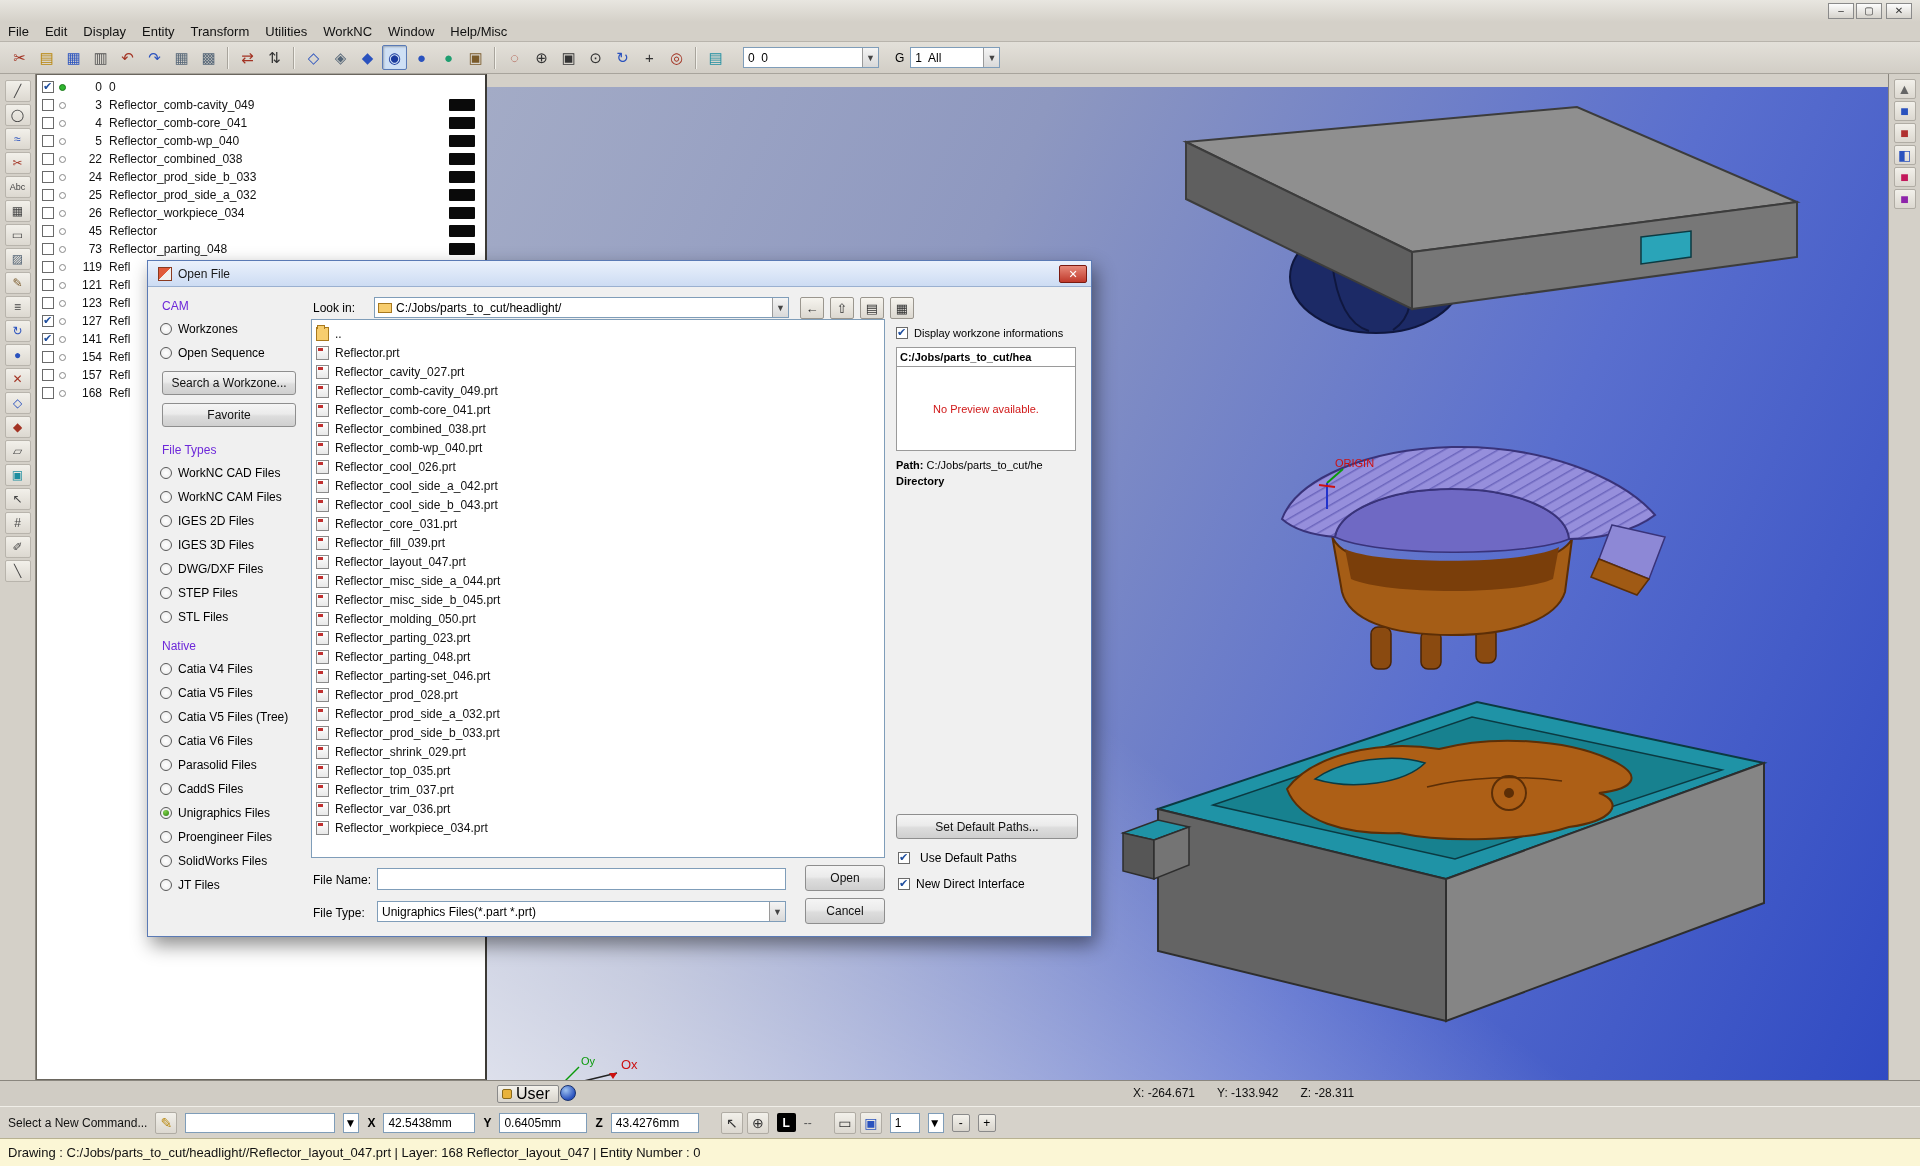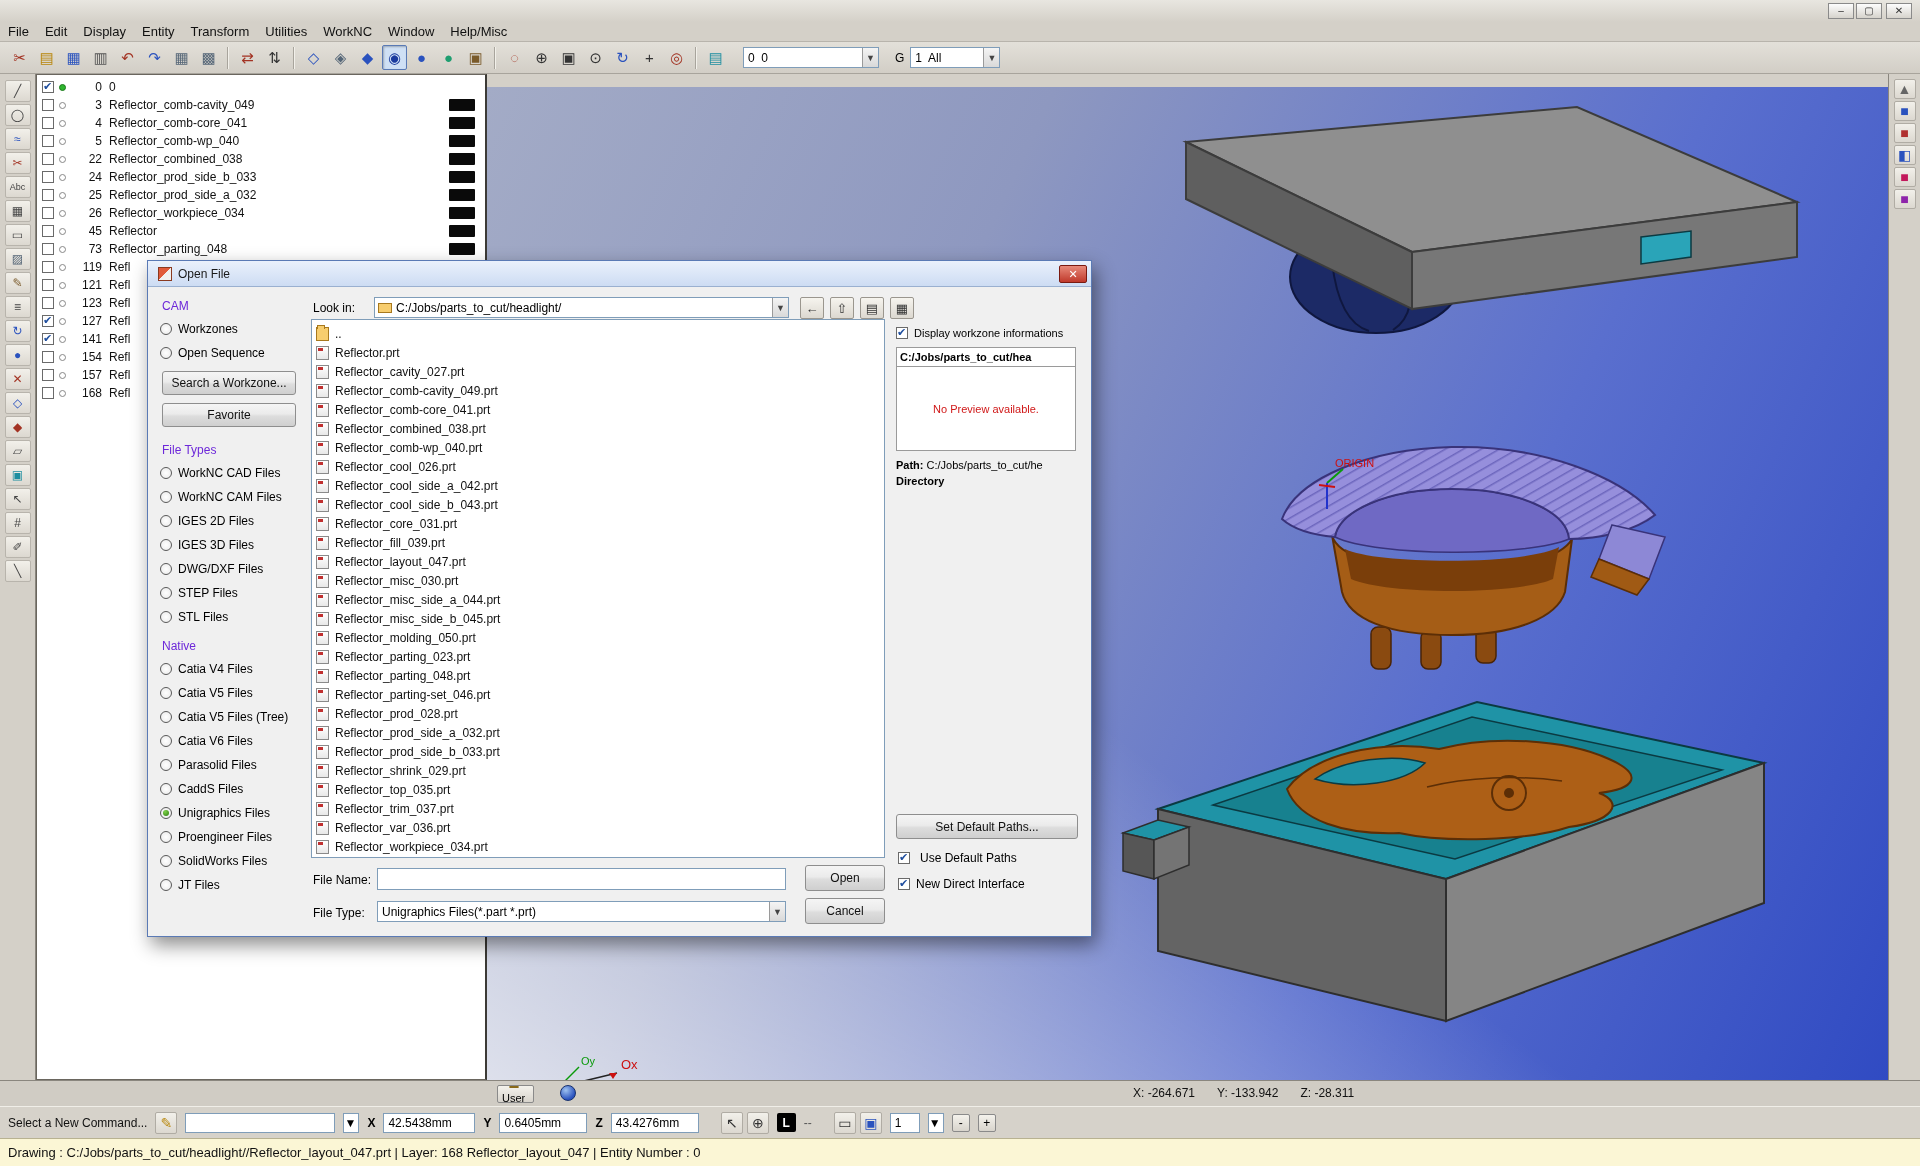--- a/index.html
+++ b/index.html
@@ -38,21 +38,21 @@
 
   
   #viewport { position:absolute; left:487px; top:87px; width:1401px; height:1062px;
     background:linear-gradient(115deg, #a3abc6 0%, #8e98c0 30%, #5a6fce 65%, #2e49c2 100%); }
   #viewport::before { content:""; position:absolute; inset:0; background:linear-gradient(to top right, rgba(255,255,255,.75), rgba(255,255,255,0) 42%); }
   #scene { position:absolute; inset:0; }
   #axes-widget { position:absolute; left:14px; bottom:8px; width:230px; height:96px; }
 
   
   #user-strip { position:absolute; left:0; top:1080px; width:1920px; height:26px; background:#d0ccc4; border-top:1px solid #8a867e; }
-  #user-button { position:absolute; left:497px; top:4px; height:18px; padding:0 8px 0 4px; display:flex; align-items:center; gap:4px; font-size:11px; background:linear-gradient(#f4f2ec,#d8d4cc); border:1px solid #8a8a8a; border-radius:2px;flex-direction:column; }
+  #user-button { position:absolute; left:497px; top:4px; height:18px; padding:0 8px 0 4px; display:flex; align-items:center; gap:4px; font-size:16px; background:linear-gradient(#f4f2ec,#d8d4cc); border:1px solid #8a8a8a; border-radius:2px; }
   .ubadge { width:10px; height:10px; background:#e8b23a; border:1px solid #8a6a1a; border-radius:2px; }
   #wz-sphere { position:absolute; left:560px; top:4px; width:16px; height:16px; border-radius:50%; background:radial-gradient(circle at 35% 30%, #9ec2f0, #2a52be 70%); border:1px solid #16306e; }
   #coords-readout { position:absolute; left:1133px; top:5px; font-size:12px; color:#111; display:flex; gap:22px; }
 
   #command-bar { position:absolute; left:0; top:1106px; width:1920px; height:32px; background:#d6d2ca; border-top:1px solid #f0eee8; display:flex; align-items:center; gap:8px; padding-left:8px; }
   #command-bar .prompt { font-size:12px; color:#111; }
   .cicon { width:22px; height:22px; display:flex; align-items:center; justify-content:center; font-size:14px; background:linear-gradient(#f2f0ea,#dcd8d0); border:1px solid #b0aca4; border-radius:2px; }
   .cfield { height:20px; background:#fff; border:1px solid #7f9db9; font-size:12px; padding:0 4px; display:flex; align-items:center; }
   .clabel { font-size:12px; font-weight:bold; }
   #l-badge { width:19px; height:19px; background:#000; color:#fff; font-weight:bold; font-size:12px; display:flex; align-items:center; justify-content:center; border-radius:2px; }
@@ -598,24 +598,20 @@
       <div class="fitem">
         <span class="ficon"></span>
         <span>Reflector_fill_039.prt</span>
       </div>
       <div class="fitem">
         <span class="ficon"></span>
         <span>Reflector_layout_047.prt</span>
       </div>
       <div class="fitem">
         <span class="ficon"></span>
-        <span>Reflector_misc_030.prt</span>
-      </div>
-      <div class="fitem">
-        <span class="ficon"></span>
         <span>Reflector_misc_side_a_044.prt</span>
       </div>
       <div class="fitem">
         <span class="ficon"></span>
         <span>Reflector_misc_side_b_045.prt</span>
       </div>
       <div class="fitem">
         <span class="ficon"></span>
         <span>Reflector_molding_050.prt</span>
       </div>

